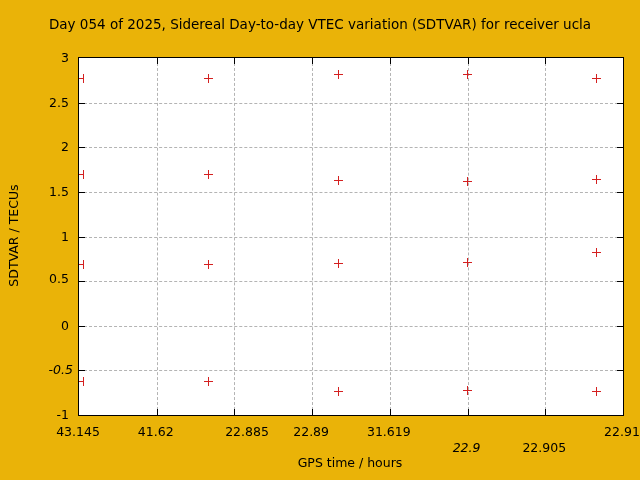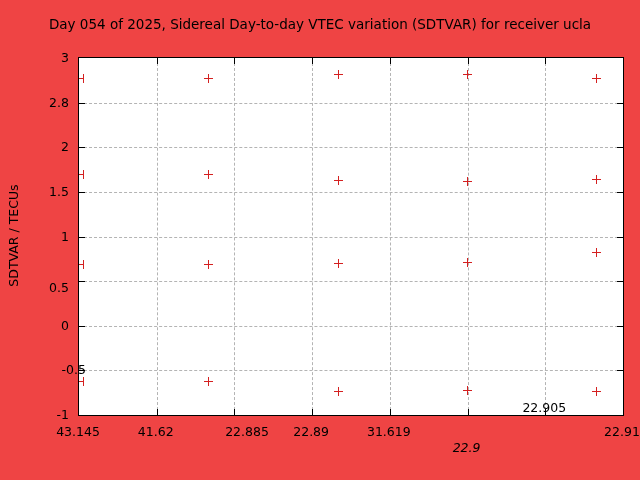--- a/index.html
+++ b/index.html
@@ -11,21 +11,21 @@
     width: 640px;
     height: 480px;
     overflow: hidden;
     font-family: "DejaVu Sans", sans-serif;
     color: #000000;
   }
   #chart-root {
     position: relative;
     width: 640px;
     height: 480px;
-    background: #ef4444;
+    background: #eab308;
   }
   
   .chart-title {
     position: absolute;
     left: 0;
     top: 16px;
     width: 640px;
     text-align: center;
     font-size: 13.5px;
     color: #000000;
@@ -242,38 +242,39 @@
         <div class="marker" title="SDTVAR (22.9, -0.73)" style="left: 388.571px; top: 332.902px;"></div>
         <div class="marker" title="SDTVAR (22.9083, 2.77)" style="left: 517.577px; top: 20.5275px;"></div>
         <div class="marker" title="SDTVAR (22.9083, 1.64)" style="left: 517.577px; top: 121.38px;"></div>
         <div class="marker" title="SDTVAR (22.9083, 0.82)" style="left: 517.577px; top: 194.565px;"></div>
         <div class="marker" title="SDTVAR (22.9083, -0.74)" style="left: 517.577px; top: 333.795px;"></div>
       </div>
   </div>
 
   <div id="ytick-labels">
       <div class="ytick-text" style="top: 57px; left: 0px; width: 69px;">3</div>
-      <div class="ytick-text" style="top: 101.625px; left: 0px; width: 69px;">2.8</div>
+      <div class="ytick-text" style="top: 101.625px; left: 0px; width: 69px;">2.5</div>
       <div class="ytick-text" style="top: 146.25px; left: 0px; width: 69px;">2</div>
       <div class="ytick-text" style="top: 190.875px; left: 0px; width: 69px;">1.5</div>
       <div class="ytick-text" style="top: 235.5px; left: 0px; width: 69px;">1</div>
-      <div class="ytick-text" style="top: 287px; left: 0px; width: 69px;">0.5</div>
+      <div class="ytick-text" style="top: 278px; left: 0px; width: 69px;">0.5</div>
       <div class="ytick-text" style="top: 324.75px; left: 0px; width: 69px;">0</div>
-      <div class="ytick-text" style="top: 369.375px; left: 17px; width: 69px;">-0.5</div>
+      <div class="ytick-text" style="top: 369.375px; left: 4px; width: 69px; font-style: italic;">-0.5</div>
       <div class="ytick-text" style="top: 414px; left: 0px; width: 69px;">-1</div>
     </div>
   <div id="xtick-labels">
       <div class="xtick-text" style="left: 78px; top: 424px;">43.145</div>
       <div class="xtick-text" style="left: 155.714px; top: 424px;">41.62</div>
       <div class="xtick-text" style="left: 247px; top: 424px;">22.885</div>
       <div class="xtick-text" style="left: 311.143px; top: 424px; text-align: center;">22.89</div>
       <div class="xtick-text" style="left: 388.857px; top: 424px;">31.619</div>
       <div class="xtick-text" style="left: 466.571px; top: 440px; font-style: italic;">22.9</div>
-      <div class="xtick-text" style="left: 544.286px; top: 400px;">22.905</div>
+      <div class="xtick-text" style="left: 544.286px; top: 440px;">22.905</div>
       <div class="xtick-text" style="left: 622px; top: 424px;">22.91</div>
     </div>
 
+  <div class="x-axis-title">GPS time / hours</div>
 
   <div class="y-axis-title">
     <span>SDTVAR / TECUs</span>
   </div>
 
 </div>
 
 </body></html>

